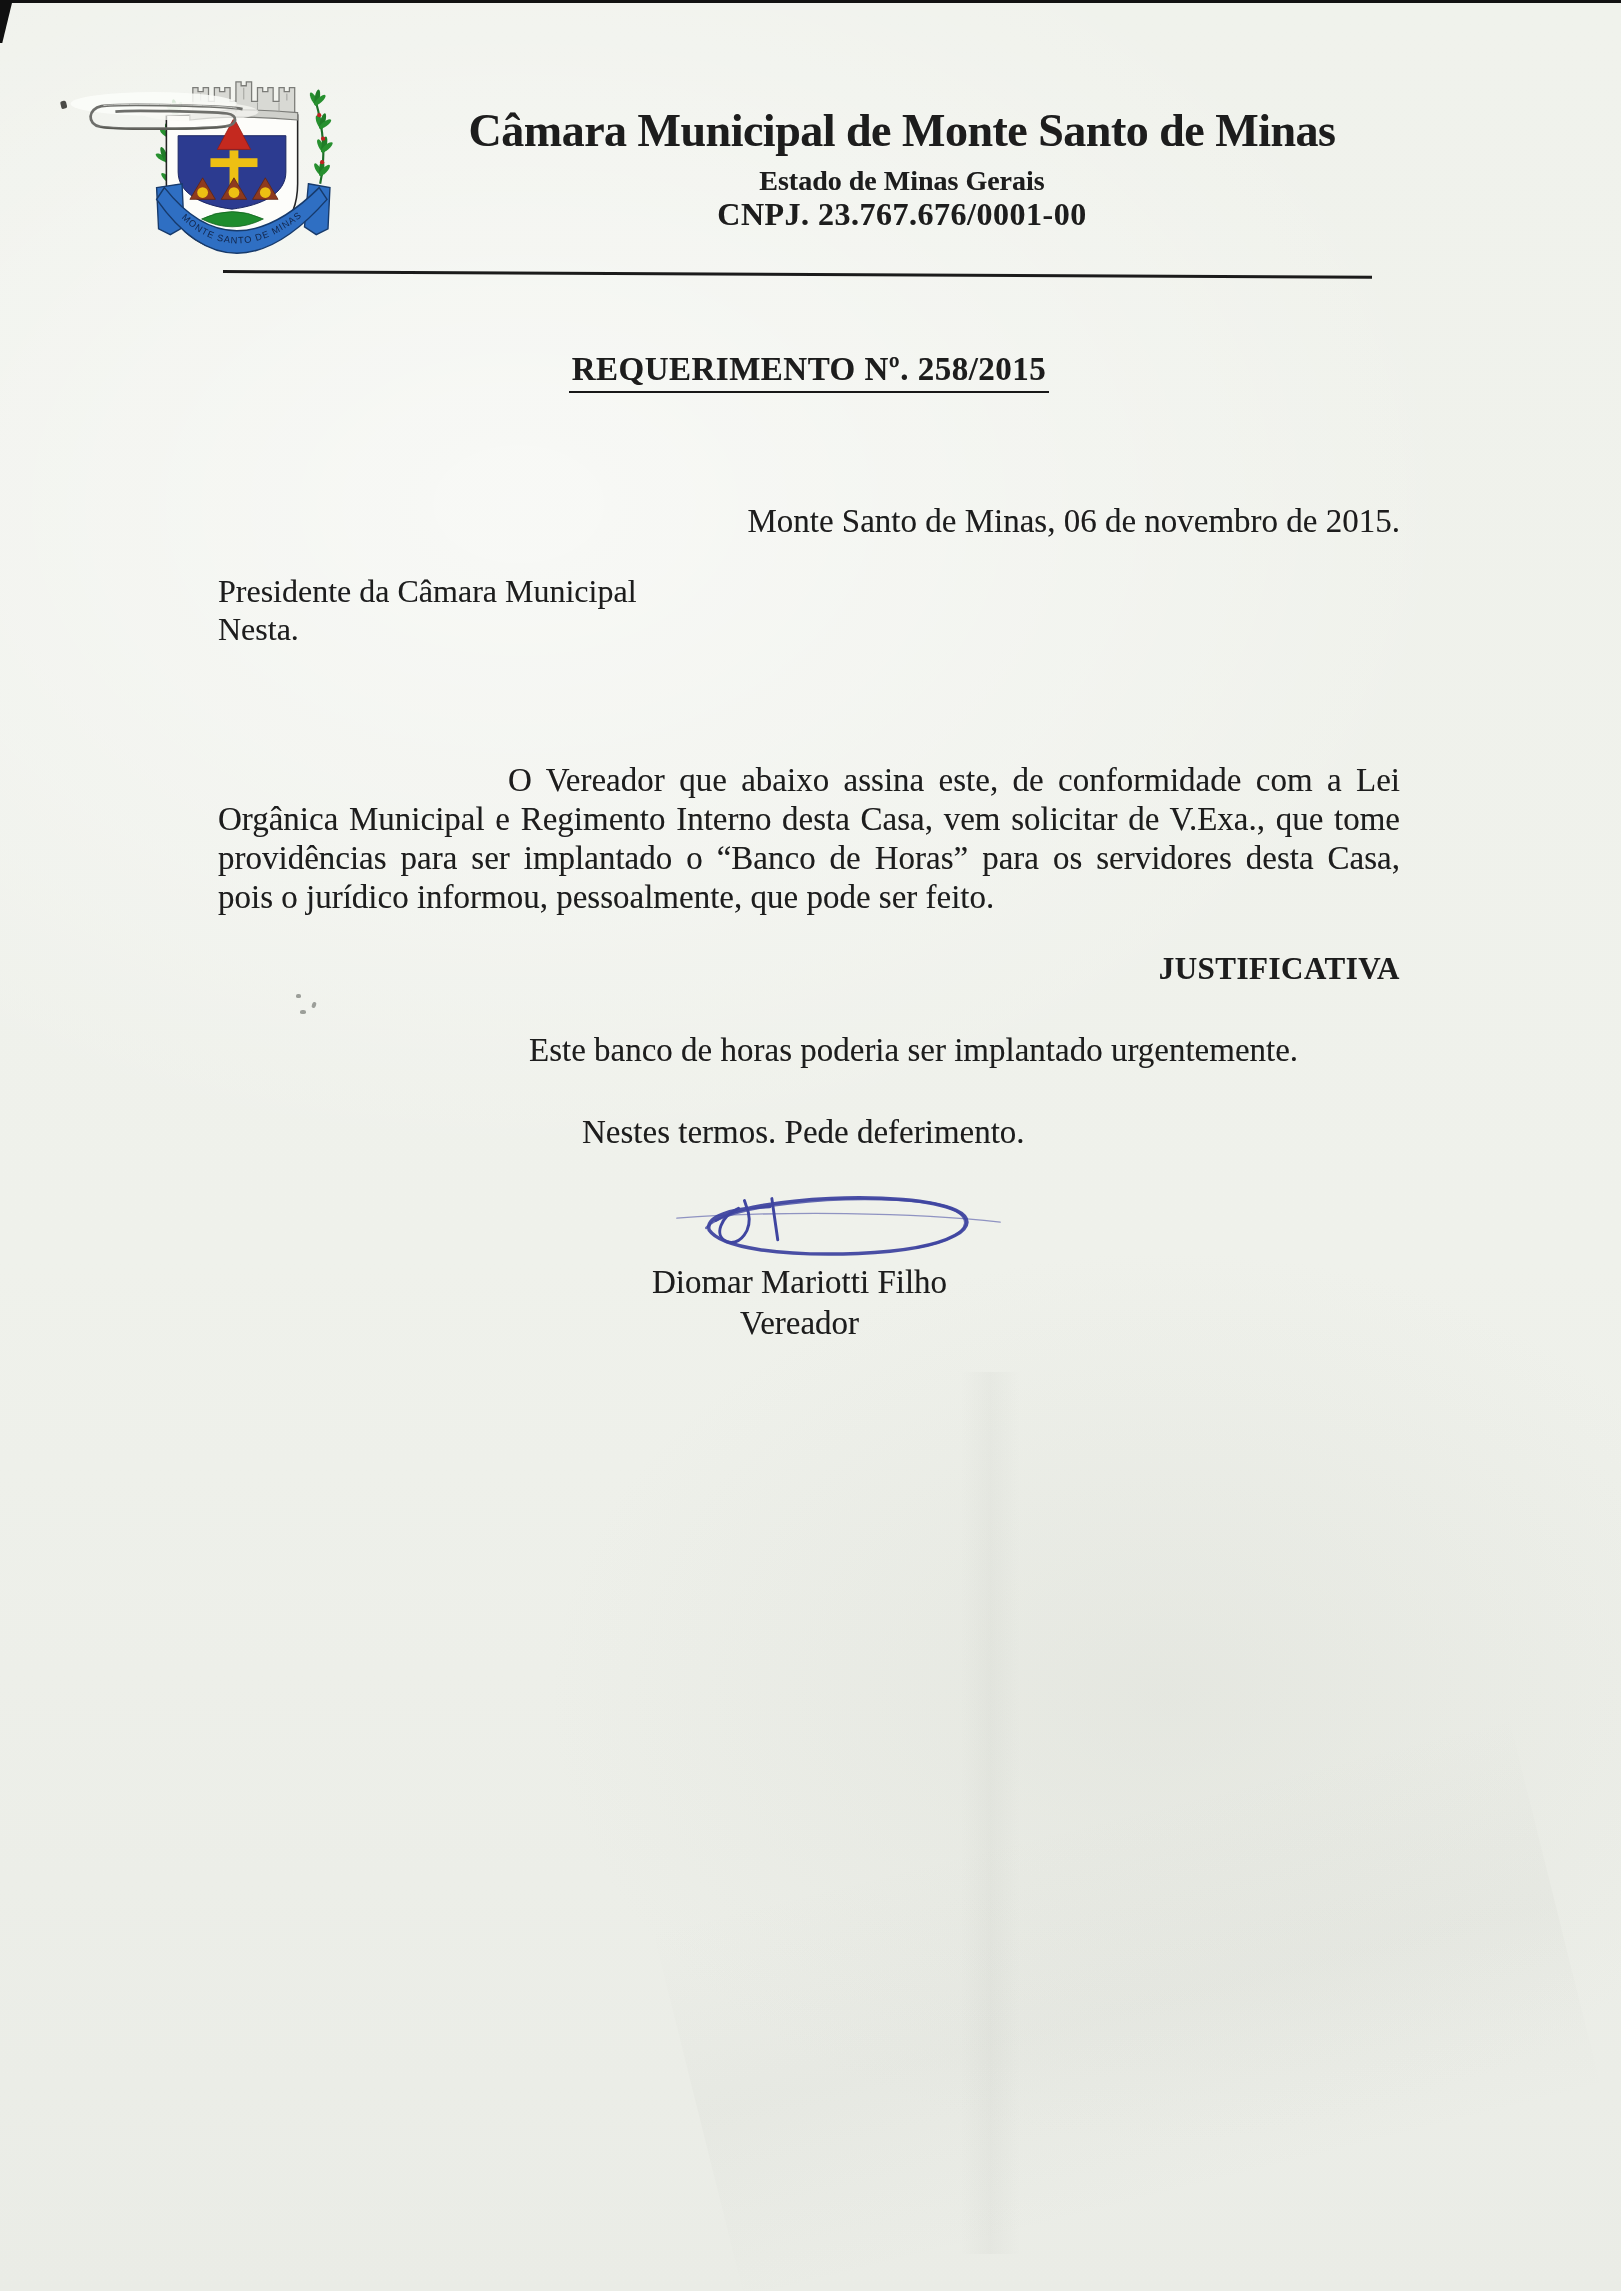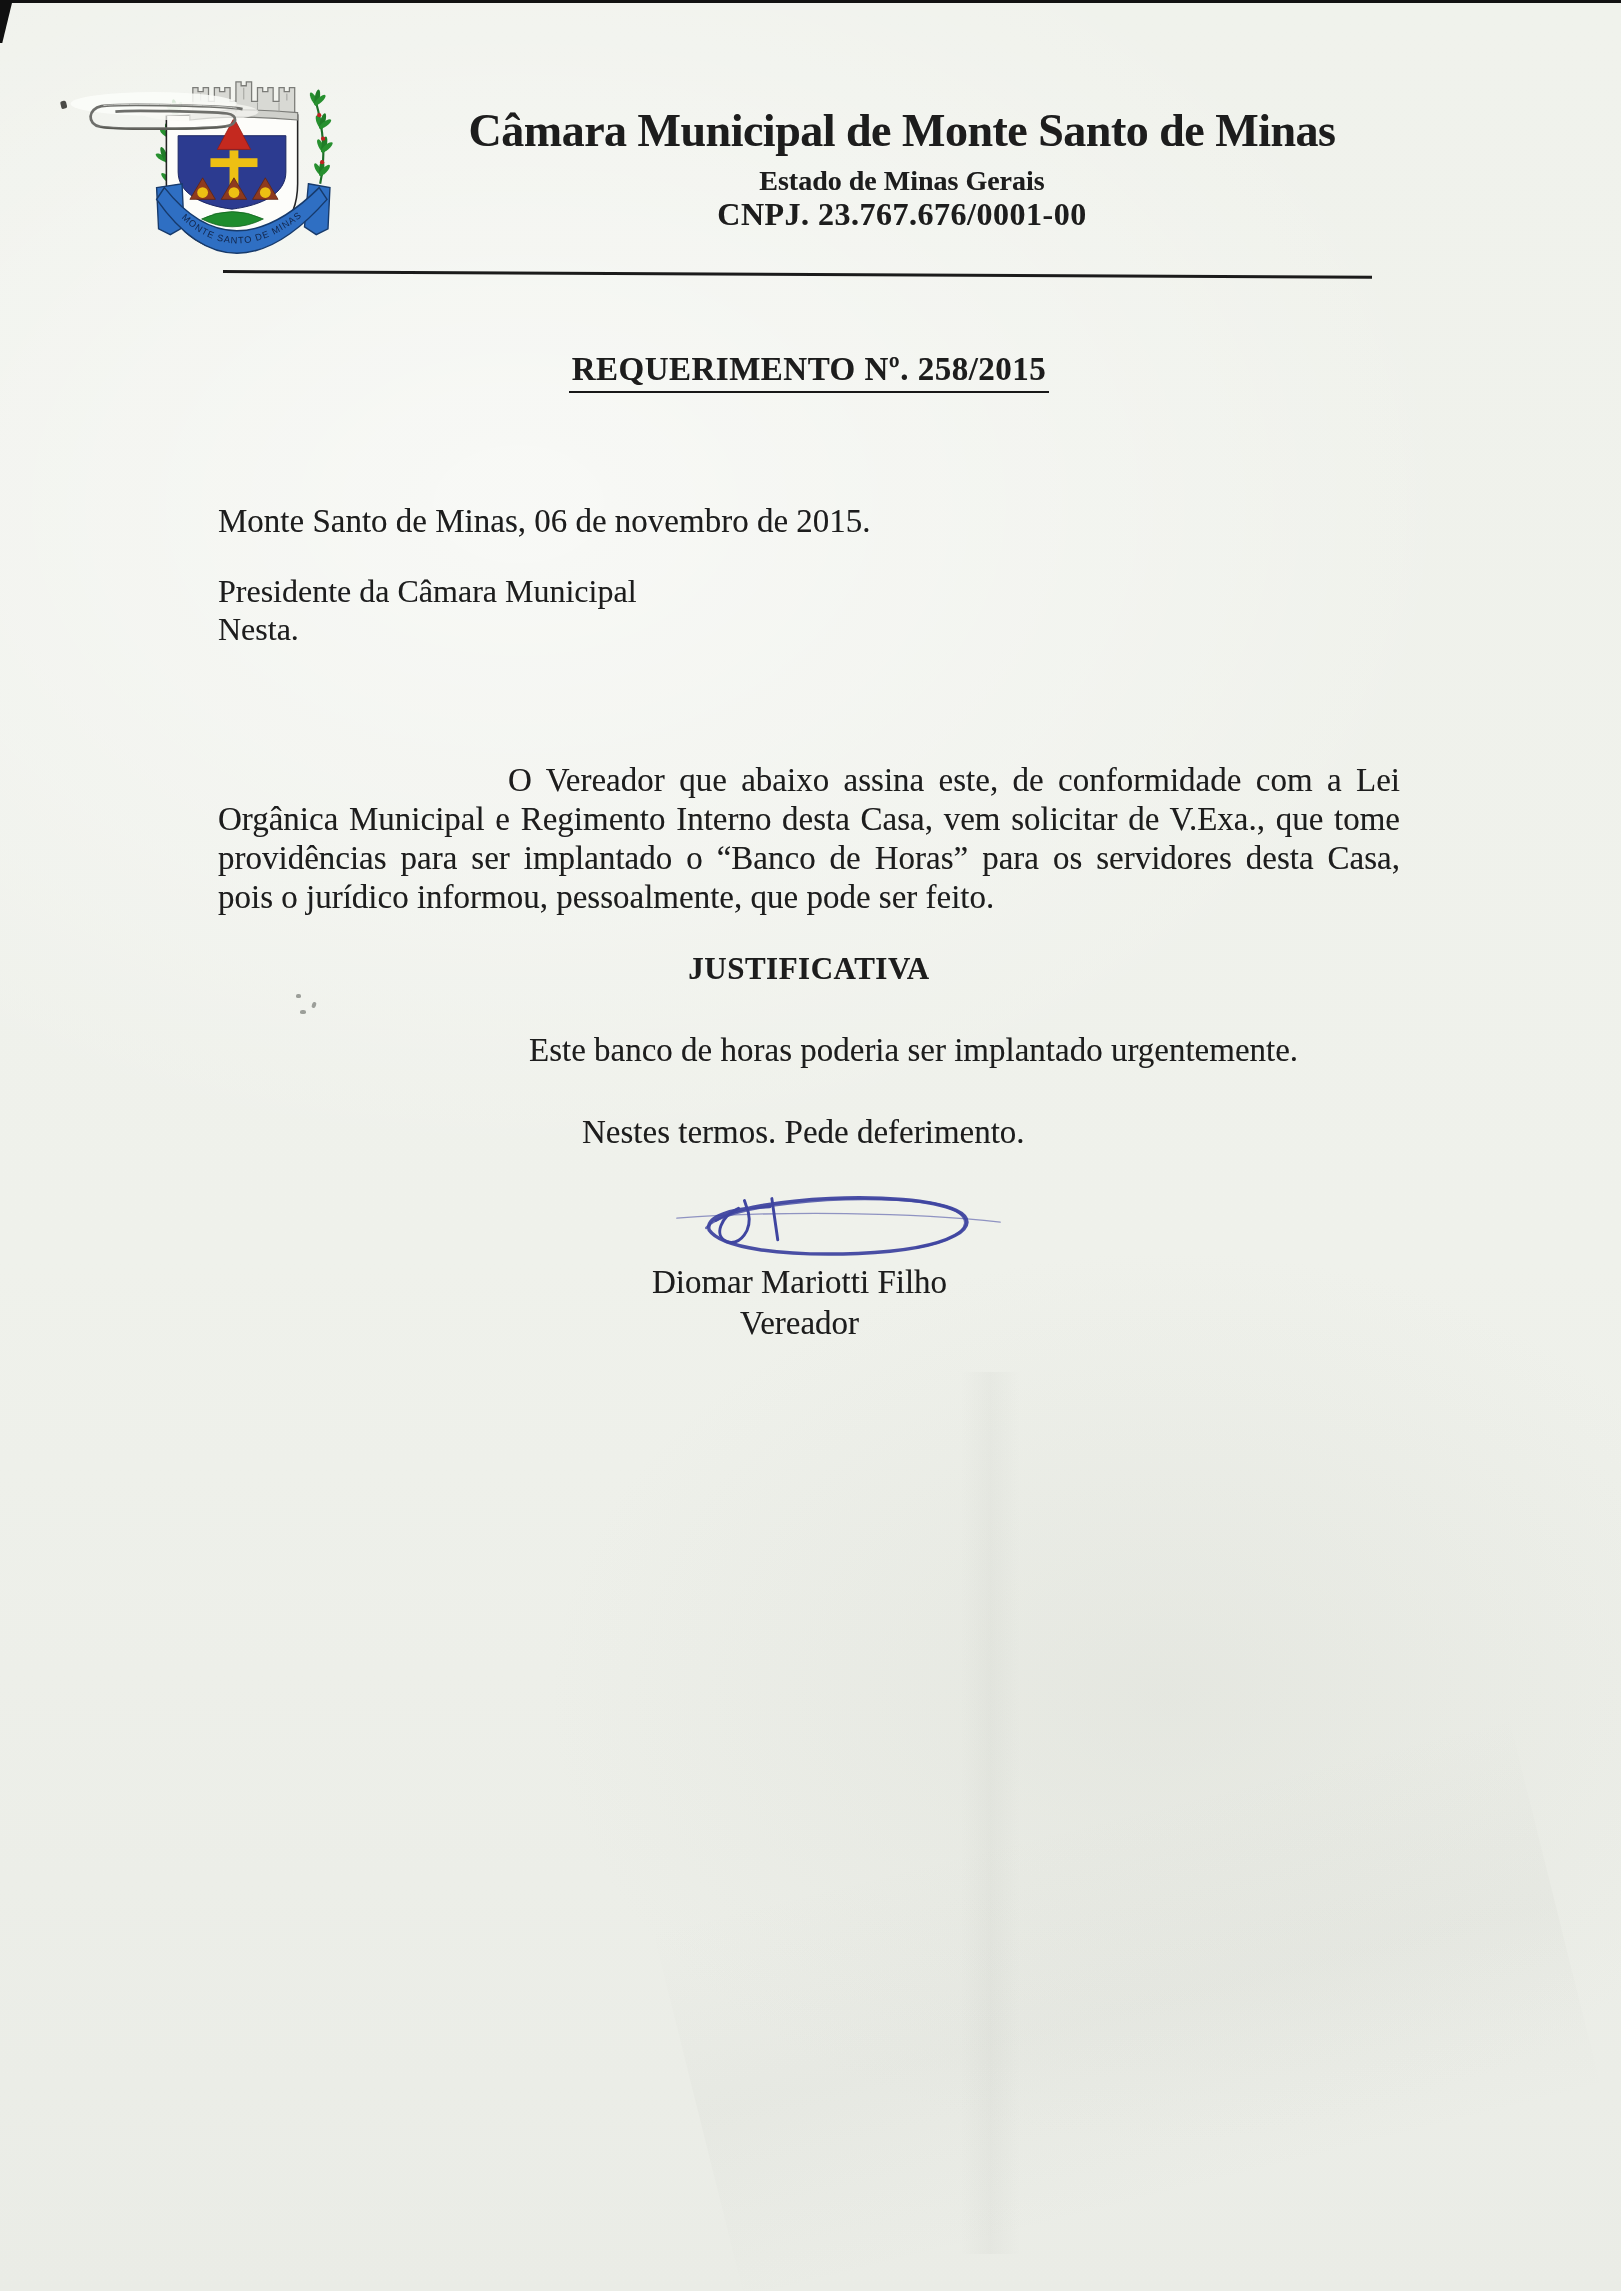--- a/index.html
+++ b/index.html
@@ -31,27 +31,27 @@
     font-size:46px;font-weight:700;letter-spacing:-0.5px;white-space:nowrap;
     transform:scaleX(1.0);}
   .state-line{position:absolute;left:0;top:165px;width:980px;font-size:28px;font-weight:700;}
   .cnpj-line{position:absolute;left:0;top:196px;width:980px;font-size:32px;font-weight:700;letter-spacing:0.5px;text-align:center;}
   .header-rule{left:223px;top:270px;width:1149px;height:2.9px;background:#1b1b1b;
     transform:rotate(0.29deg);transform-origin:left center;}
   
   .doc-title-wrap{left:218px;top:351px;width:1182px;text-align:center;}
   .doc-title{display:inline-block;font-size:33px;font-weight:700;letter-spacing:0.5px;
     border-bottom:2.9px solid #181818;padding:0 2.9px 2.9px 2.9px;}
-  .date-line{left:218px;top:503px;width:1182px;text-align:left;font-size:33px;}
+  .date-line{left:218px;top:503px;width:1182px;text-align:right;font-size:33px;}
   .addressee{left:218px;top:572px;font-size:32px;line-height:38px;}
   .body-par{left:218px;top:761px;width:1182px;font-size:33px;line-height:39px;box-sizing:border-box;}
   .body-line{text-align:justify;text-align-last:justify;}
   .body-line.first{padding-left:290px;}
   .body-line.last{text-align:left;text-align-last:left;}
-  .justif-head{left:218px;top:951px;width:1182px;text-align:center;
+  .justif-head{left:218px;top:951px;width:1182px;text-align:right;
     font-size:31px;font-weight:700;letter-spacing:0.5px;}
   .justif-line{left:529px;top:1032px;font-size:33px;white-space:nowrap;}
   .closing-line{left:582px;top:1114px;font-size:33px;white-space:nowrap;}
   .signer-name{left:223px;top:1264px;width:1153px;text-align:center;font-size:33px;}
   .signer-role{left:223px;top:1305px;width:1153px;text-align:center;font-size:33px;}
 </style>
 </head>
 <body>
 
 <div class="abs scan-top-strip"></div>

